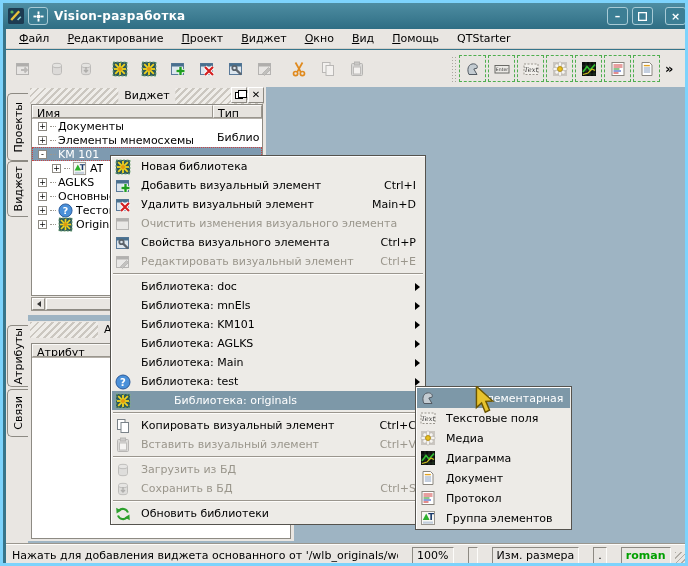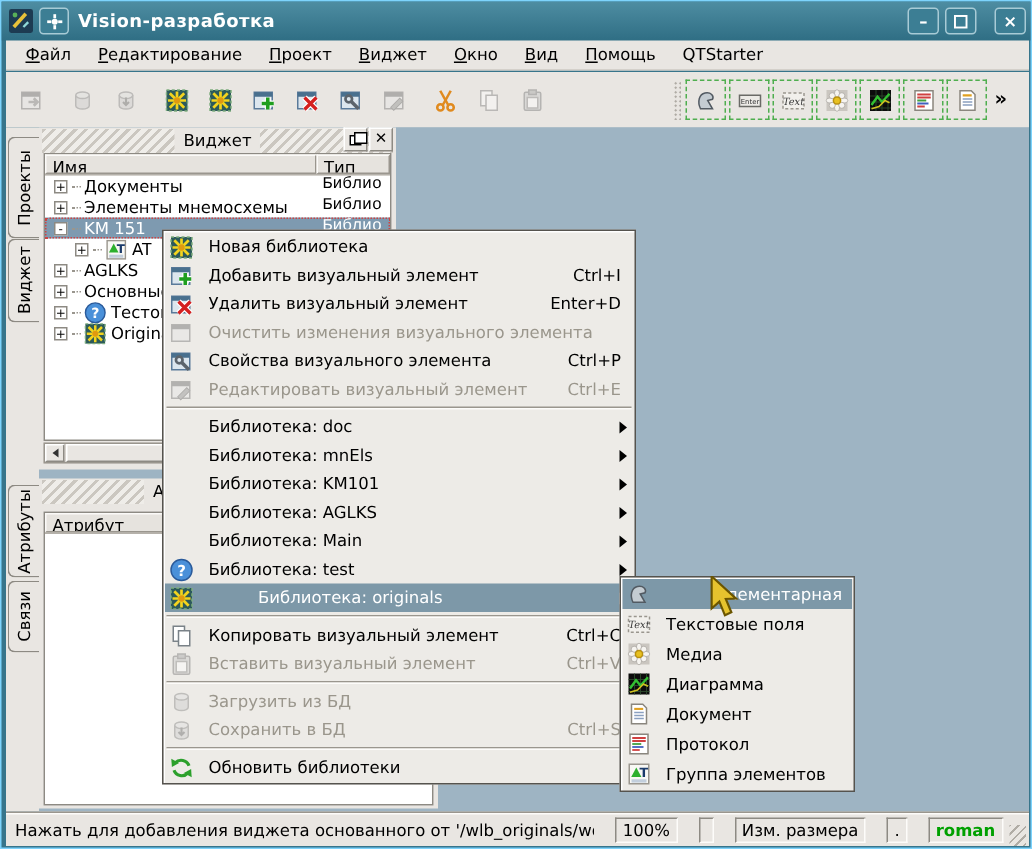--- a/index.html
+++ b/index.html
@@ -1,20 +1,20 @@
 <!DOCTYPE html>
 <html><head>
 <meta charset="utf-8">
 <style>
   html,body{margin:0;padding:0;background:#555;}
   *{box-sizing:border-box;}
   .window{
     position:relative;width:688px;height:566px;overflow:hidden;
     background:#37758b;font-family:"DejaVu Sans","Liberation Sans",sans-serif;
-    font-size:11px;color:#000;border:1px solid #7dd3fc;
+    font-size:11px;color:#000;border:3px solid #7dd3fc;
   }
   
   .titlebar{position:absolute;left:0;top:0;width:688px;height:26px;
     background:linear-gradient(#4e8da2,#2f6e84);display:flex;align-items:center;}
   .app-ico{width:20px;height:20px;margin:0 4px 0 5px;}
   .tb-btn-sys{width:20px;height:18px;border:1px solid #a8cbd6;border-radius:3px;
     background:#3c7e94;display:flex;align-items:center;justify-content:center;margin-right:6px;}
   .title-text{color:#fff;font-weight:bold;font-size:12px;letter-spacing:.3px;}
   .win-controls{position:absolute;right:5px;top:4px;display:flex;gap:4px;}
   .win-btn{width:21px;height:18px;border:1px solid #a8cbd6;border-radius:3px;background:#3c7e94;
@@ -53,21 +53,21 @@
   .dock-btns{position:absolute;right:0;top:-1px;display:flex;gap:1px;}
   .dock-btn{width:16px;height:16px;border:1px solid;border-color:#fff #8d8a83 #8d8a83 #fff;background:#e9e6e2;
     display:flex;align-items:center;justify-content:center;font-size:10px;line-height:1;}
   .float-glyph{width:8px;height:7px;border:1px solid #000;position:relative;background:#fff;}
   .float-glyph::after{content:"";position:absolute;left:2px;top:-3px;width:7px;height:6px;border:1px solid #000;background:#fff;}
   .tableframe{position:absolute;border:1px solid #8d8a83;background:#fff;}
   .thead{display:flex;background:#e6e3de;height:14px;border-bottom:1px solid #b5b1aa;}
   .th{border:1px solid;border-color:#fbfaf8 #9a968e #9a968e #fbfaf8;padding:1px 4px;font-size:11px;overflow:hidden;white-space:nowrap;}
   
   .trow{position:relative;height:14px;display:flex;align-items:center;white-space:nowrap;font-size:11px;}
-  .trow .typecell{position:absolute;left:181px;top:0;width:47px;height:14px;padding-left:4px;overflow:hidden;font-family:Liberation Mono, monospace;}
+  .trow .typecell{position:absolute;left:181px;top:12px;width:47px;height:14px;padding-left:4px;overflow:hidden;}
   .trow.selected{background:#7e9ab0;color:#fff;outline:1px dotted #cc4444;outline-offset:-1px;}
   .expander{width:9px;height:9px;border:1px solid #8d8a83;background:#fff;color:#000;font-size:8px;line-height:7px;
     text-align:center;margin:0 3px 0 4px;flex:none;}
   .tdots{width:6px;border-top:1px dotted #9a968e;margin-right:2px;flex:none;}
   .trow .ico{width:15px;height:15px;margin-right:3px;flex:none;}
   .hscroll{position:absolute;display:flex;height:14px;background:#d8d4ce;border:1px solid #9a968e;}
   .sbtn{width:13px;height:12px;border:1px solid;border-color:#fff #8d8a83 #8d8a83 #fff;background:#e9e6e2;
     display:flex;align-items:center;justify-content:center;}
   .arrow-l{width:0;height:0;border-top:3px solid transparent;border-bottom:3px solid transparent;border-right:4px solid #333;}
   .arrow-r{width:0;height:0;border-top:3px solid transparent;border-bottom:3px solid transparent;border-left:4px solid #333;}
@@ -388,21 +388,21 @@
             </div>
             <div class="trow" style="padding-left: 2px;">
               <span class="expander">+</span>
               <span class="tdots"></span>
               <span style="overflow: hidden; max-width: 170px;">Элементы мнемосхемы</span>
               <span class="typecell">Библио</span>
             </div>
             <div class="trow selected" style="padding-left: 2px;">
               <span class="expander">-</span>
               <span class="tdots"></span>
-              <span style="overflow: hidden; max-width: 170px;">KM 151</span>
+              <span style="overflow: hidden; max-width: 170px;">KM 101</span>
               <span class="typecell">Библио</span>
             </div>
             <div class="trow" style="padding-left: 16px;">
               <span class="expander">+</span>
               <span class="tdots"></span>
               <span class="ico">
                 <svg viewBox="0 0 16 16">
                   <rect x="1.5" y="1.5" width="13" height="13" fill="#f8f8f4" stroke="#9a968e"></rect>
                   <polygon points="2.8,10 6.2,3.6 9.6,10" fill="#2db02d"></polygon>
                   <text x="11.2" y="10" font-size="8.5" font-weight="bold" fill="#1a3a6a" text-anchor="middle" font-family="DejaVu Sans">T</text>
@@ -517,21 +517,21 @@
           <span class="ico">
             <svg viewBox="0 0 16 16">
               <rect x="1.5" y="2.5" width="12" height="11" fill="#dce6ee" stroke="#5a7a9a"></rect>
               <rect x="1.5" y="2.5" width="12" height="3" fill="#49708e"></rect>
               <path d="M6 6 L14 14 M14 6 L6 14" stroke="#fff" stroke-width="4"></path>
               <path d="M6 6 L14 14 M14 6 L6 14" stroke="#d42020" stroke-width="2.2"></path>
             </svg>
           </span>
         </span>
         <span class="mi-label">Удалить визуальный элемент</span>
-        <span class="mi-short">Enter+D</span>
+        <span class="mi-short">Main+D</span>
       </div>
       <div class="mi disabled">
         <span class="mi-ico">
           <span class="ico">
             <svg viewBox="0 0 16 16">
               <rect x="1.5" y="2.5" width="12" height="11" fill="#dce6ee" stroke="#5a7a9a"></rect>
               <rect x="1.5" y="2.5" width="12" height="3" fill="#49708e"></rect>
             </svg>
           </span>
         </span>

